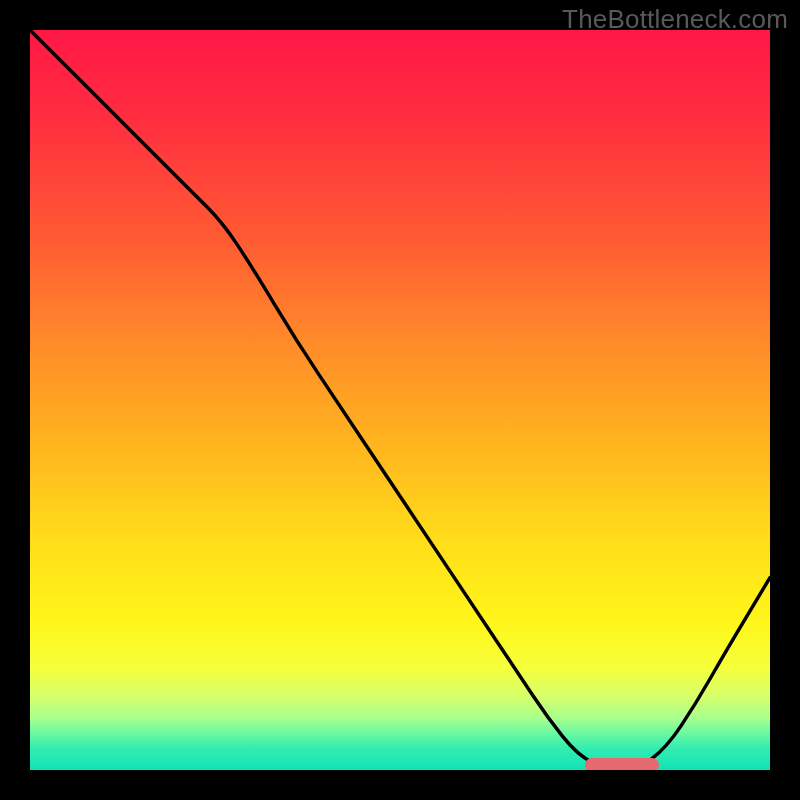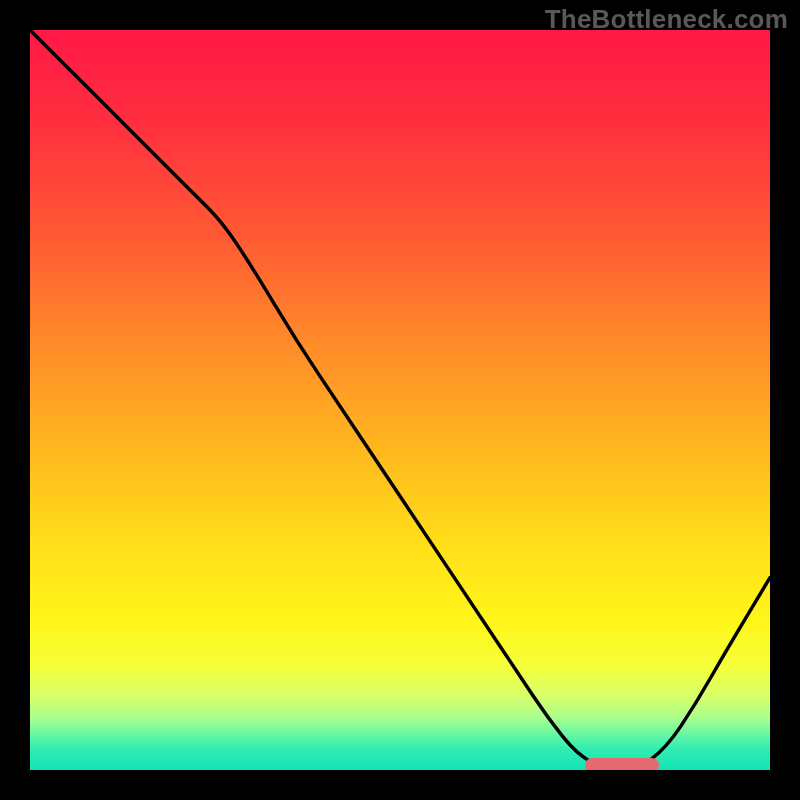--- a/index.html
+++ b/index.html
@@ -43,21 +43,21 @@
     background: #e46a6f;
     transform: translate(-50%, -50%);
     pointer-events: none;
   }
   .watermark {
     position: absolute;
     top: 4px;
     right: 12px;
     color: #595959;
     font-size: 26px;
-    font-weight: 700;
+    font-weight: 400;
     letter-spacing: 0.2px;
     pointer-events: none;
   }
 </style>
 </head>
 <body>
 
 <div class="stage">
 
   <div class="plot-area">

